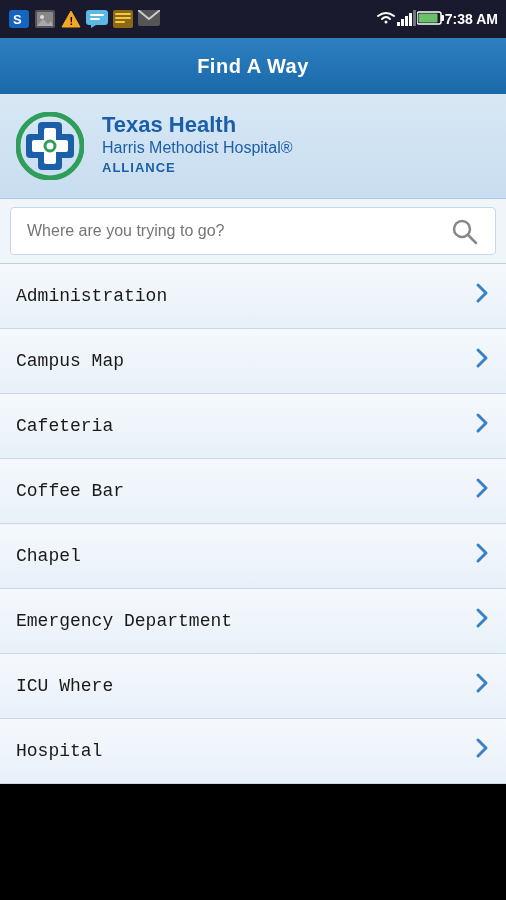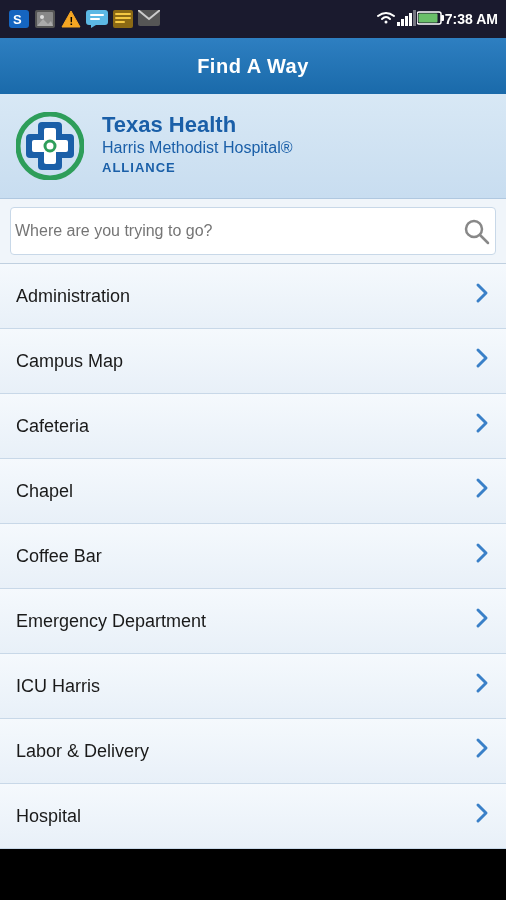--- a/index.html
+++ b/index.html
@@ -117,21 +117,21 @@
       padding: 8px 10px;
       border-bottom: 1px solid #c0d0e0;
     }
 
     .search-input-wrapper {
       display: flex;
       align-items: center;
       background: white;
       border: 1px solid #c8d8e8;
       border-radius: 4px;
-      padding: 8px 4px;
+      padding: 8px 16px;
     }
 
     .search-input {
       flex: 1;
       border: none;
       outline: none;
       font-size: 16px;
       color: #999;
       background: transparent;
     }
@@ -144,20 +144,21 @@
       justify-content: center;
       cursor: pointer;
       color: #888;
       font-size: 22px;
     }
 
     
     .menu-list {
       width: 100%;
       background: #eaf1f8;
+      font-family: Liberation Mono, monospace;
     }
 
     .menu-item {
       display: flex;
       align-items: center;
       justify-content: space-between;
       padding: 0 16px;
       height: 65px;
       background: linear-gradient(180deg, #f5f9fd 0%, #e8f0f8 100%);
       border-bottom: 1px solid #c8d8e8;
@@ -316,45 +317,39 @@
           <polyline points="4,4 12,12 4,20" fill="none" stroke="#3a80c8" stroke-width="3" stroke-linecap="round" stroke-linejoin="round"></polyline>
         </svg></span>
     </div>
     <div class="menu-item">
       <span class="menu-item-label">Cafeteria</span>
       <span class="menu-item-chevron"><svg width="16" height="24" viewBox="0 0 16 24">
           <polyline points="4,4 12,12 4,20" fill="none" stroke="#3a80c8" stroke-width="3" stroke-linecap="round" stroke-linejoin="round"></polyline>
         </svg></span>
     </div>
     <div class="menu-item">
+      <span class="menu-item-label">Coffee Bar</span>
+      <span class="menu-item-chevron"><svg width="16" height="24" viewBox="0 0 16 24">
+          <polyline points="4,4 12,12 4,20" fill="none" stroke="#3a80c8" stroke-width="3" stroke-linecap="round" stroke-linejoin="round"></polyline>
+        </svg></span>
+    </div>
+    <div class="menu-item">
       <span class="menu-item-label">Chapel</span>
       <span class="menu-item-chevron"><svg width="16" height="24" viewBox="0 0 16 24">
           <polyline points="4,4 12,12 4,20" fill="none" stroke="#3a80c8" stroke-width="3" stroke-linecap="round" stroke-linejoin="round"></polyline>
         </svg></span>
     </div>
     <div class="menu-item">
-      <span class="menu-item-label">Coffee Bar</span>
-      <span class="menu-item-chevron"><svg width="16" height="24" viewBox="0 0 16 24">
-          <polyline points="4,4 12,12 4,20" fill="none" stroke="#3a80c8" stroke-width="3" stroke-linecap="round" stroke-linejoin="round"></polyline>
-        </svg></span>
-    </div>
-    <div class="menu-item">
       <span class="menu-item-label">Emergency Department</span>
       <span class="menu-item-chevron"><svg width="16" height="24" viewBox="0 0 16 24">
           <polyline points="4,4 12,12 4,20" fill="none" stroke="#3a80c8" stroke-width="3" stroke-linecap="round" stroke-linejoin="round"></polyline>
         </svg></span>
     </div>
     <div class="menu-item">
-      <span class="menu-item-label">ICU Harris</span>
-      <span class="menu-item-chevron"><svg width="16" height="24" viewBox="0 0 16 24">
-          <polyline points="4,4 12,12 4,20" fill="none" stroke="#3a80c8" stroke-width="3" stroke-linecap="round" stroke-linejoin="round"></polyline>
-        </svg></span>
-    </div>
-    <div class="menu-item">
-      <span class="menu-item-label">Labor &amp; Delivery</span>
+      <span class="menu-item-label">ICU Where</span>
       <span class="menu-item-chevron"><svg width="16" height="24" viewBox="0 0 16 24">
           <polyline points="4,4 12,12 4,20" fill="none" stroke="#3a80c8" stroke-width="3" stroke-linecap="round" stroke-linejoin="round"></polyline>
         </svg></span>
     </div>
     <div class="menu-item">
       <span class="menu-item-label">Hospital</span>
       <span class="menu-item-chevron"><svg width="16" height="24" viewBox="0 0 16 24">
           <polyline points="4,4 12,12 4,20" fill="none" stroke="#3a80c8" stroke-width="3" stroke-linecap="round" stroke-linejoin="round"></polyline>
         </svg></span>
     </div>

